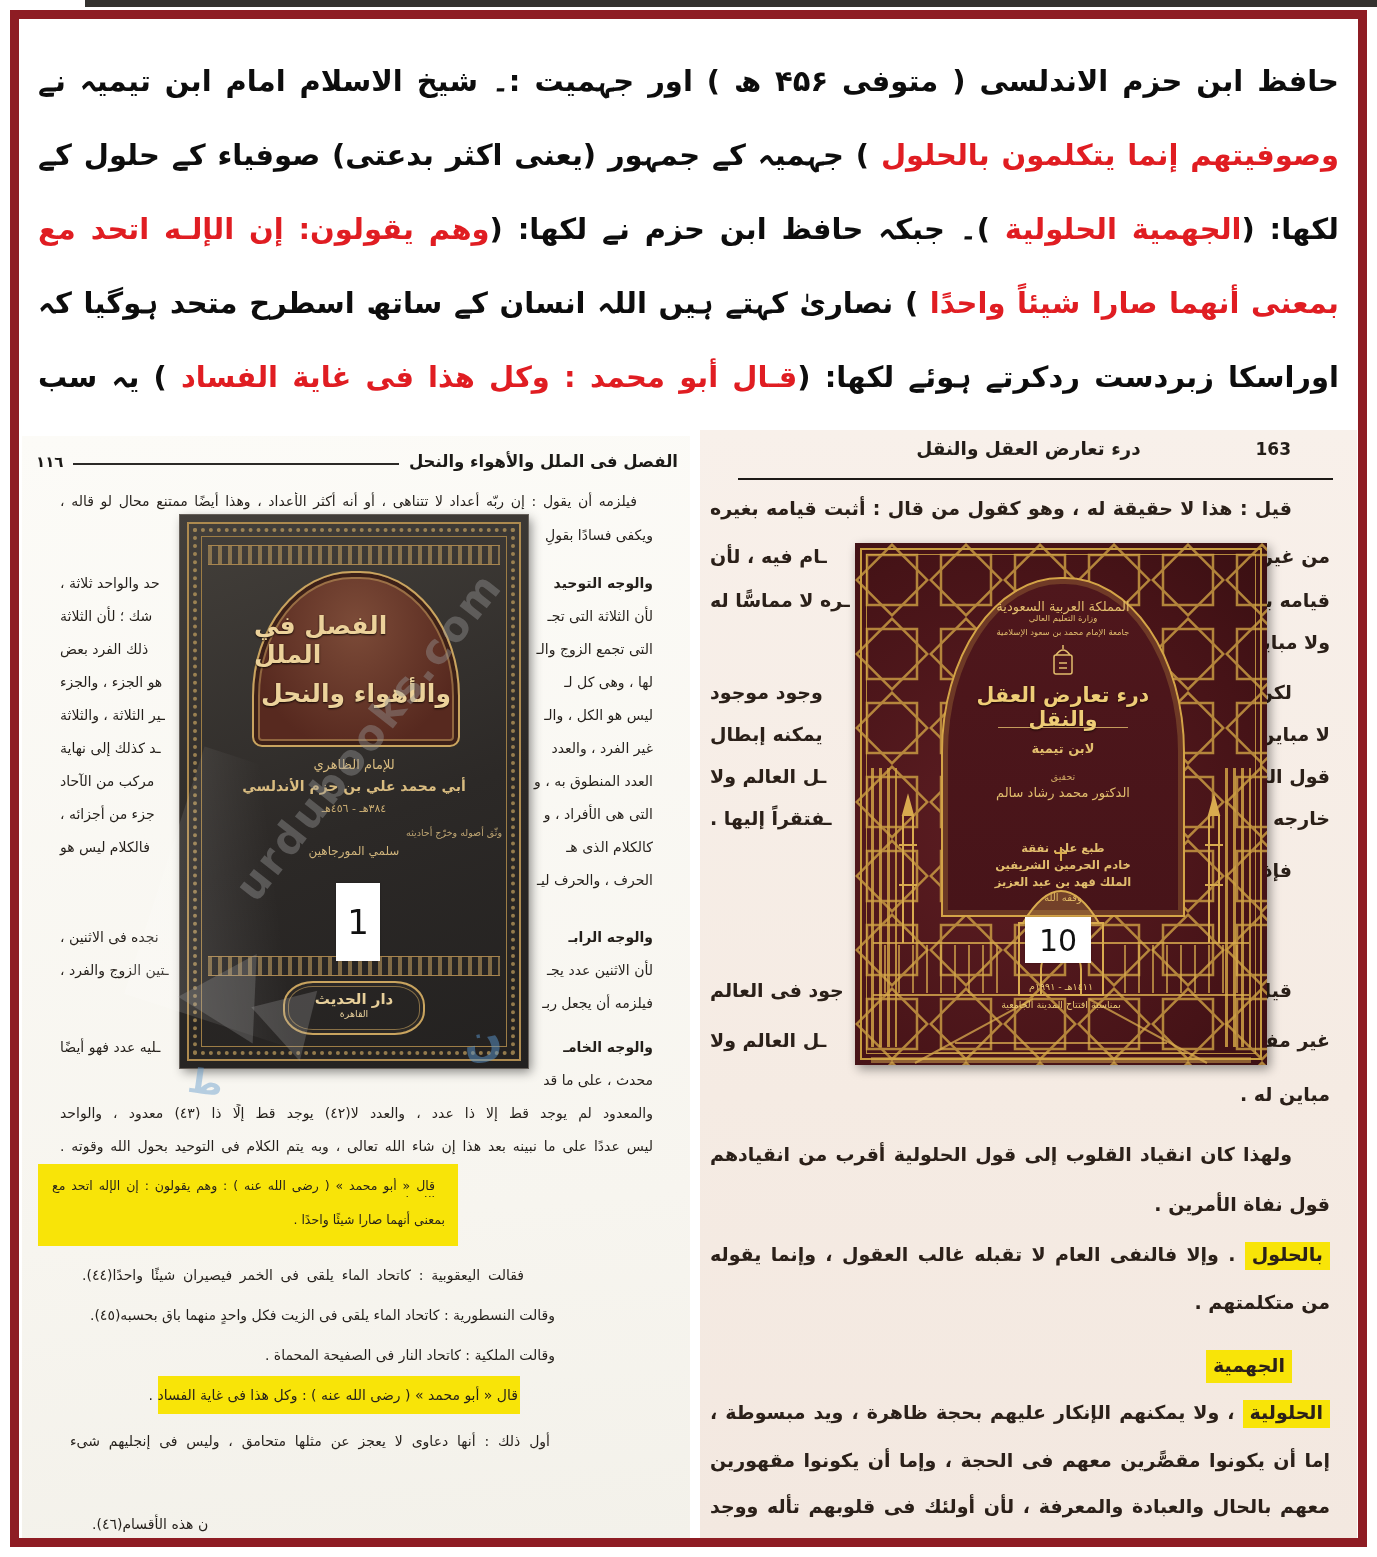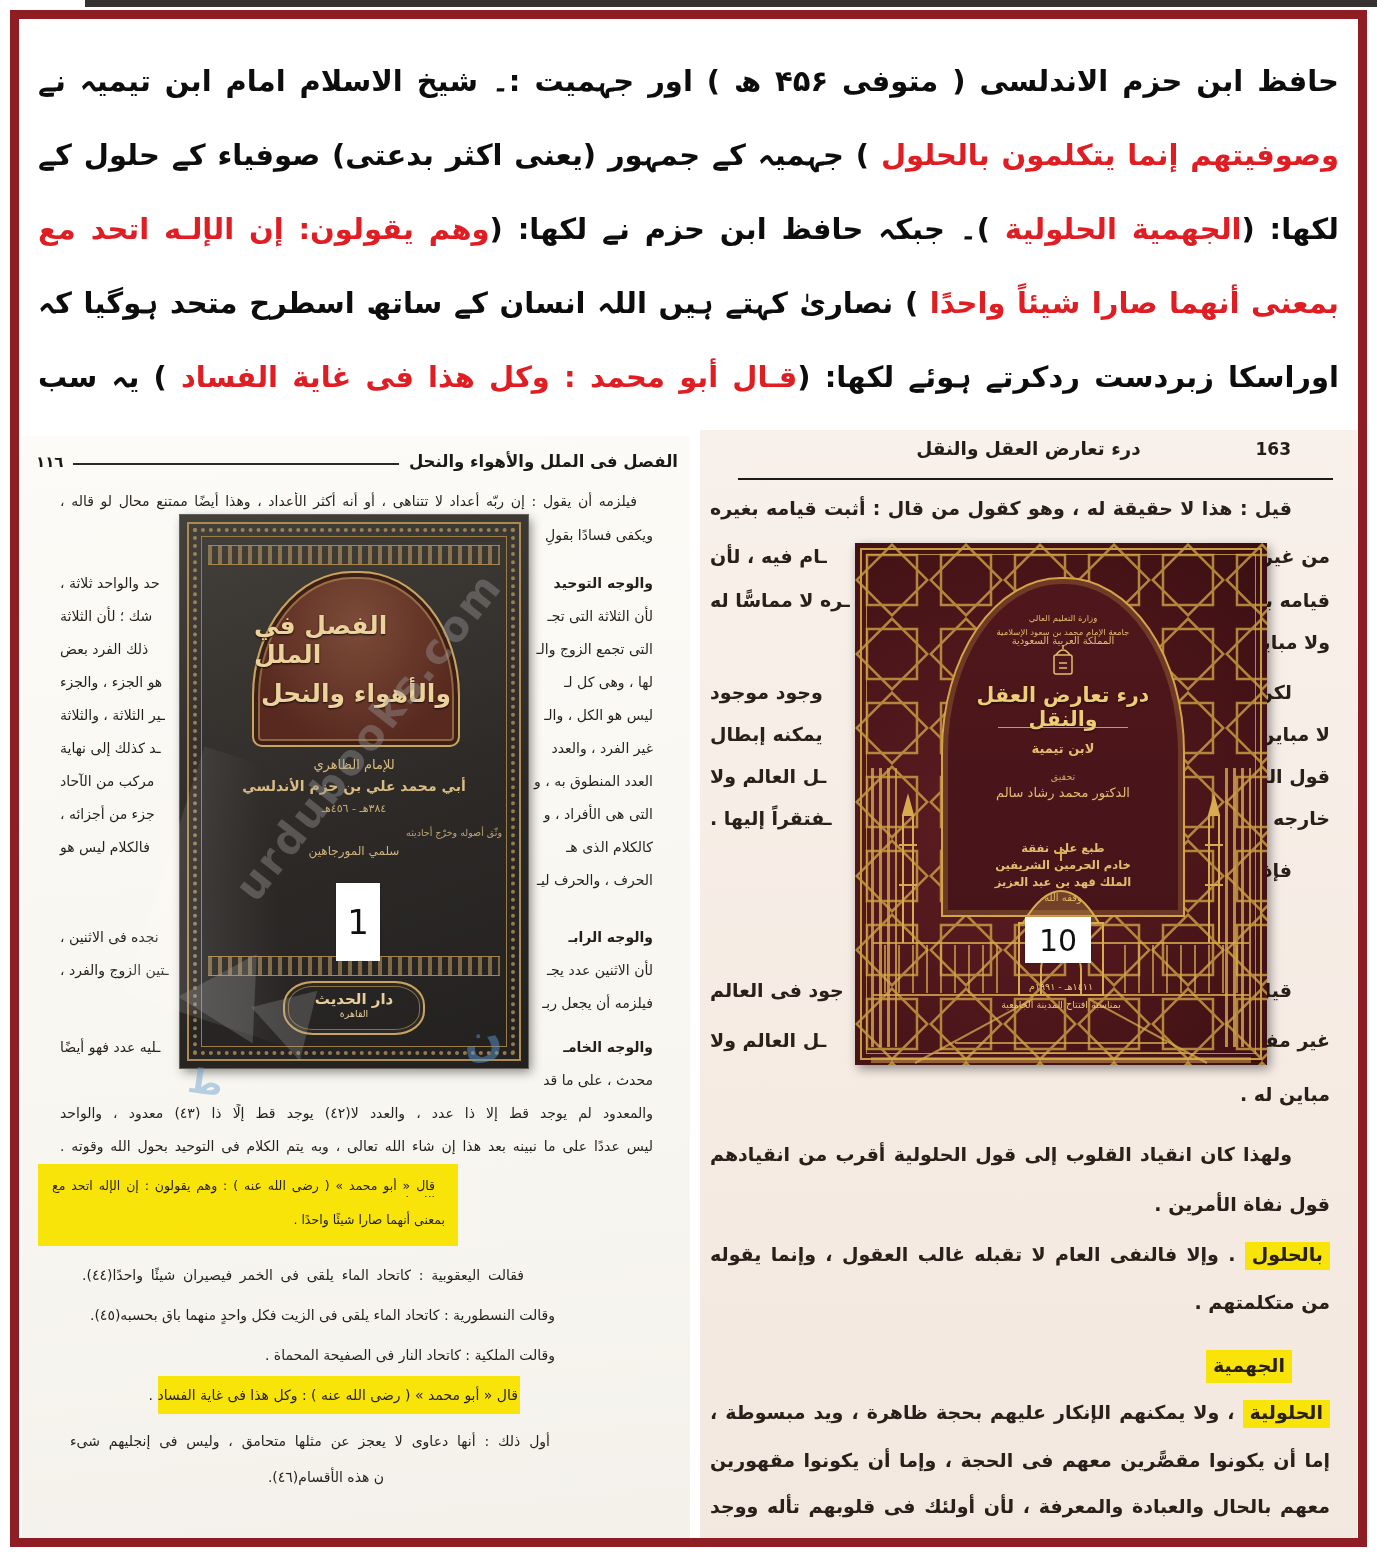--- a/index.html
+++ b/index.html
@@ -19,21 +19,21 @@
   #left-page{position:absolute;left:22px;top:436px;width:668px;height:1102px;
              background:linear-gradient(175deg,#fcfbf7,#f7f5ef 70%,#f3f1ea);z-index:1;}
   #right-page{position:absolute;left:700px;top:430px;width:657px;height:1108px;
               background:linear-gradient(180deg,#f8f0ea,#f5ebe3 60%,#f3e8e0);z-index:1;}
 
   .trow{position:absolute;direction:rtl;text-align:right;white-space:nowrap;
         color:#241f1a;letter-spacing:-0.2px;line-height:1.3;z-index:2;}
   #right-page .trow{color:#2b2019;font-weight:bold;letter-spacing:-0.3px;}
   .trow.jfull{text-align:justify;text-align-last:justify;white-space:normal;overflow:hidden;height:1.5em;}
   .trow.spread{display:flex;justify-content:space-between;}
-  .trow.aleft{text-align:center;}
+  .trow.aleft{text-align:left;margin-top:47px;}
   .seg.hl{background:#f8e408;padding:3px 7px 5px;}
   .seg.bold{font-weight:bold;}
   .hlblock{position:absolute;background:#f8e408;z-index:1;}
 
   
   .lp-header{position:absolute;top:16px;left:14px;right:12px;display:flex;direction:rtl;
              align-items:center;gap:10px;font-weight:bold;color:#1c1a17;z-index:2;}
   .lp-header .t{font-size:16.5px;}
   .lp-header .rule{flex:1;border-top:2px solid #2c2a27;margin-top:4px;}
   .lp-header .n{font-size:15px;}
@@ -78,21 +78,21 @@
   .c2f1{position:absolute;inset:5px;border:2px solid #c79c3f;z-index:1;}
   .c2f2{position:absolute;inset:11px;border:1px solid rgba(212,168,71,.8);z-index:1;}
   .lattice{position:absolute;inset:0;z-index:0;}
   .c2cols{position:absolute;top:225px;bottom:18px;width:26px;z-index:2;opacity:.85;
           background:repeating-linear-gradient(90deg,#cfa144 0 3px,transparent 3px 8px);}
   .c2arch{position:absolute;left:86px;top:34px;width:240px;height:336px;z-index:3;
           background:linear-gradient(180deg,#4f171c,#471419);
           border:2px solid #d4a447;border-radius:120px 120px 0 0/175px 175px 0 0;
           box-shadow:inset 0 0 0 5px rgba(212,164,71,.25);}
   .c2arch div{position:absolute;left:0;right:0;text-align:center;color:#e2bd6d;}
-  .c2org1{top:20px;font-size:10px;margin-top:36px;}
+  .c2org1{top:20px;font-size:13px;}
   .c2org2{top:34px;font-size:8.5px;}
   .c2org3{top:48px;font-size:8.5px;}
   .c2emblem{top:66px;}
   .c2title{top:104px;font-weight:bold;font-size:20.5px;color:#efcd77 !important;letter-spacing:-0.5px;
            text-shadow:0 1px 2px #1a0805;}
   .c2tline{top:134px;}
   .c2tline span{display:inline-block;width:130px;border-top:1px solid rgba(226,189,109,.8);}
   .c2author{top:162px;font-size:13px;font-weight:bold;}
   .c2tah{top:192px;font-size:9.5px;opacity:.9;}
   .c2editor{top:206px;font-size:13px;}

